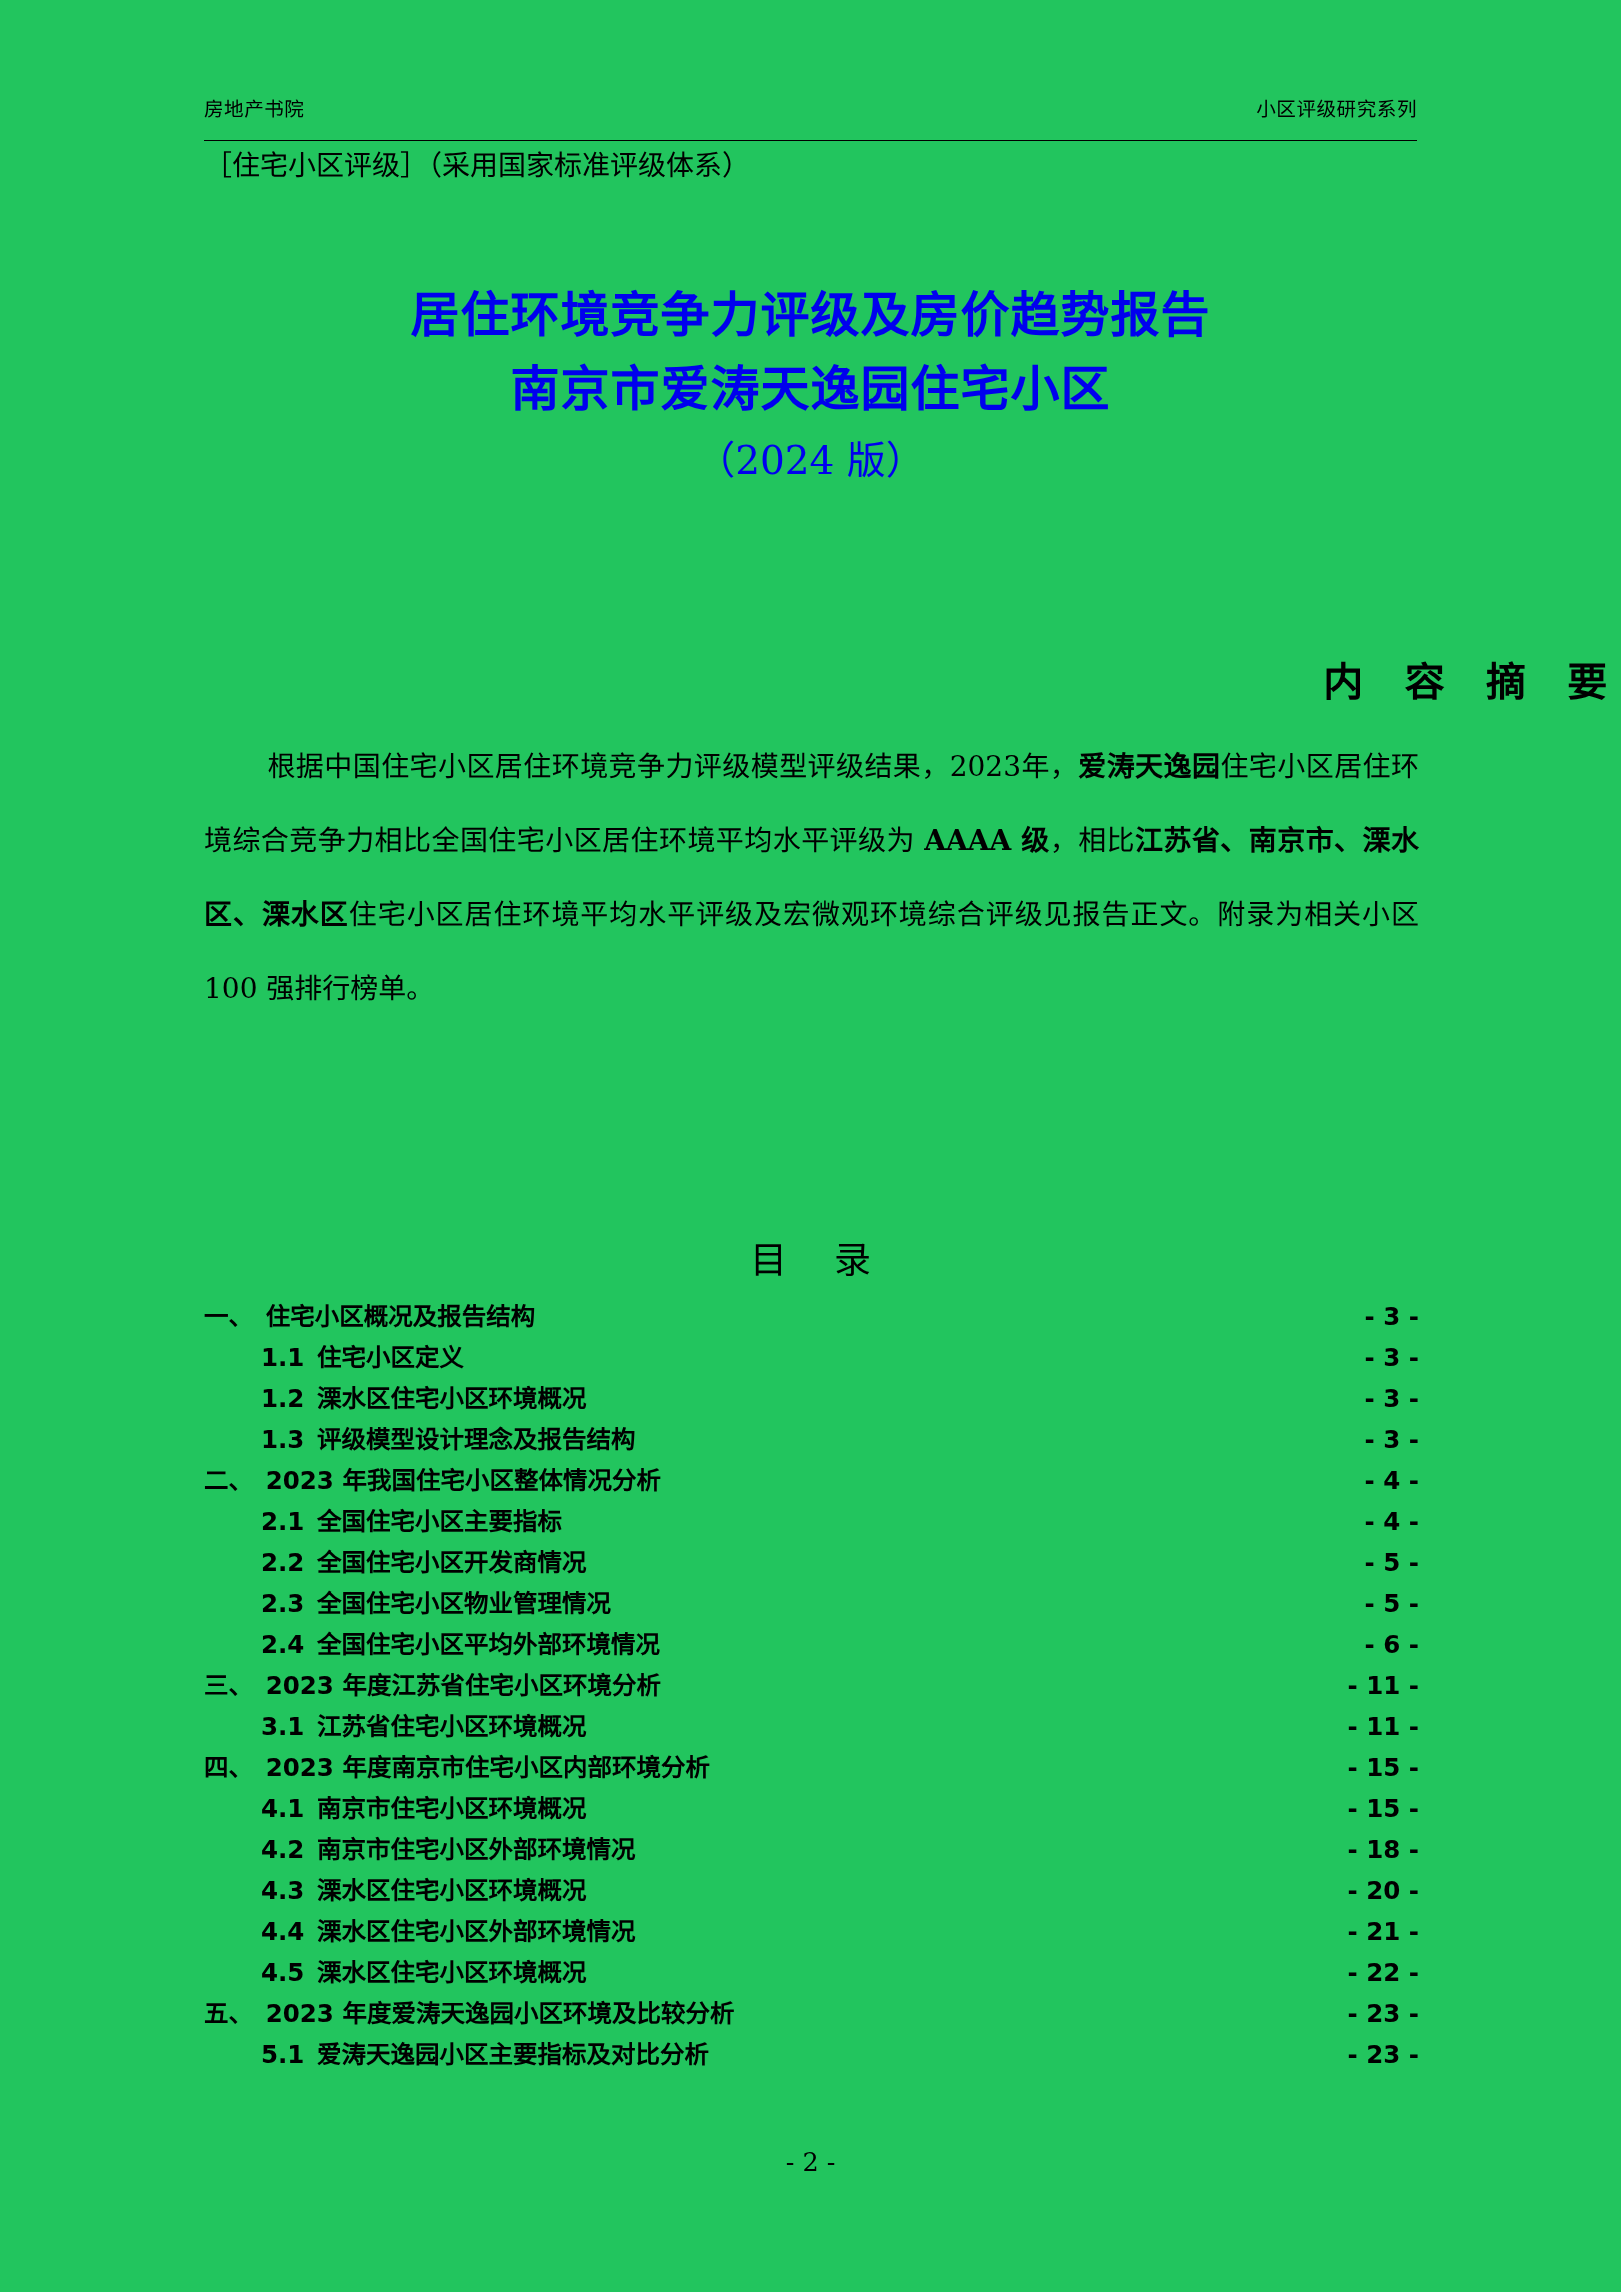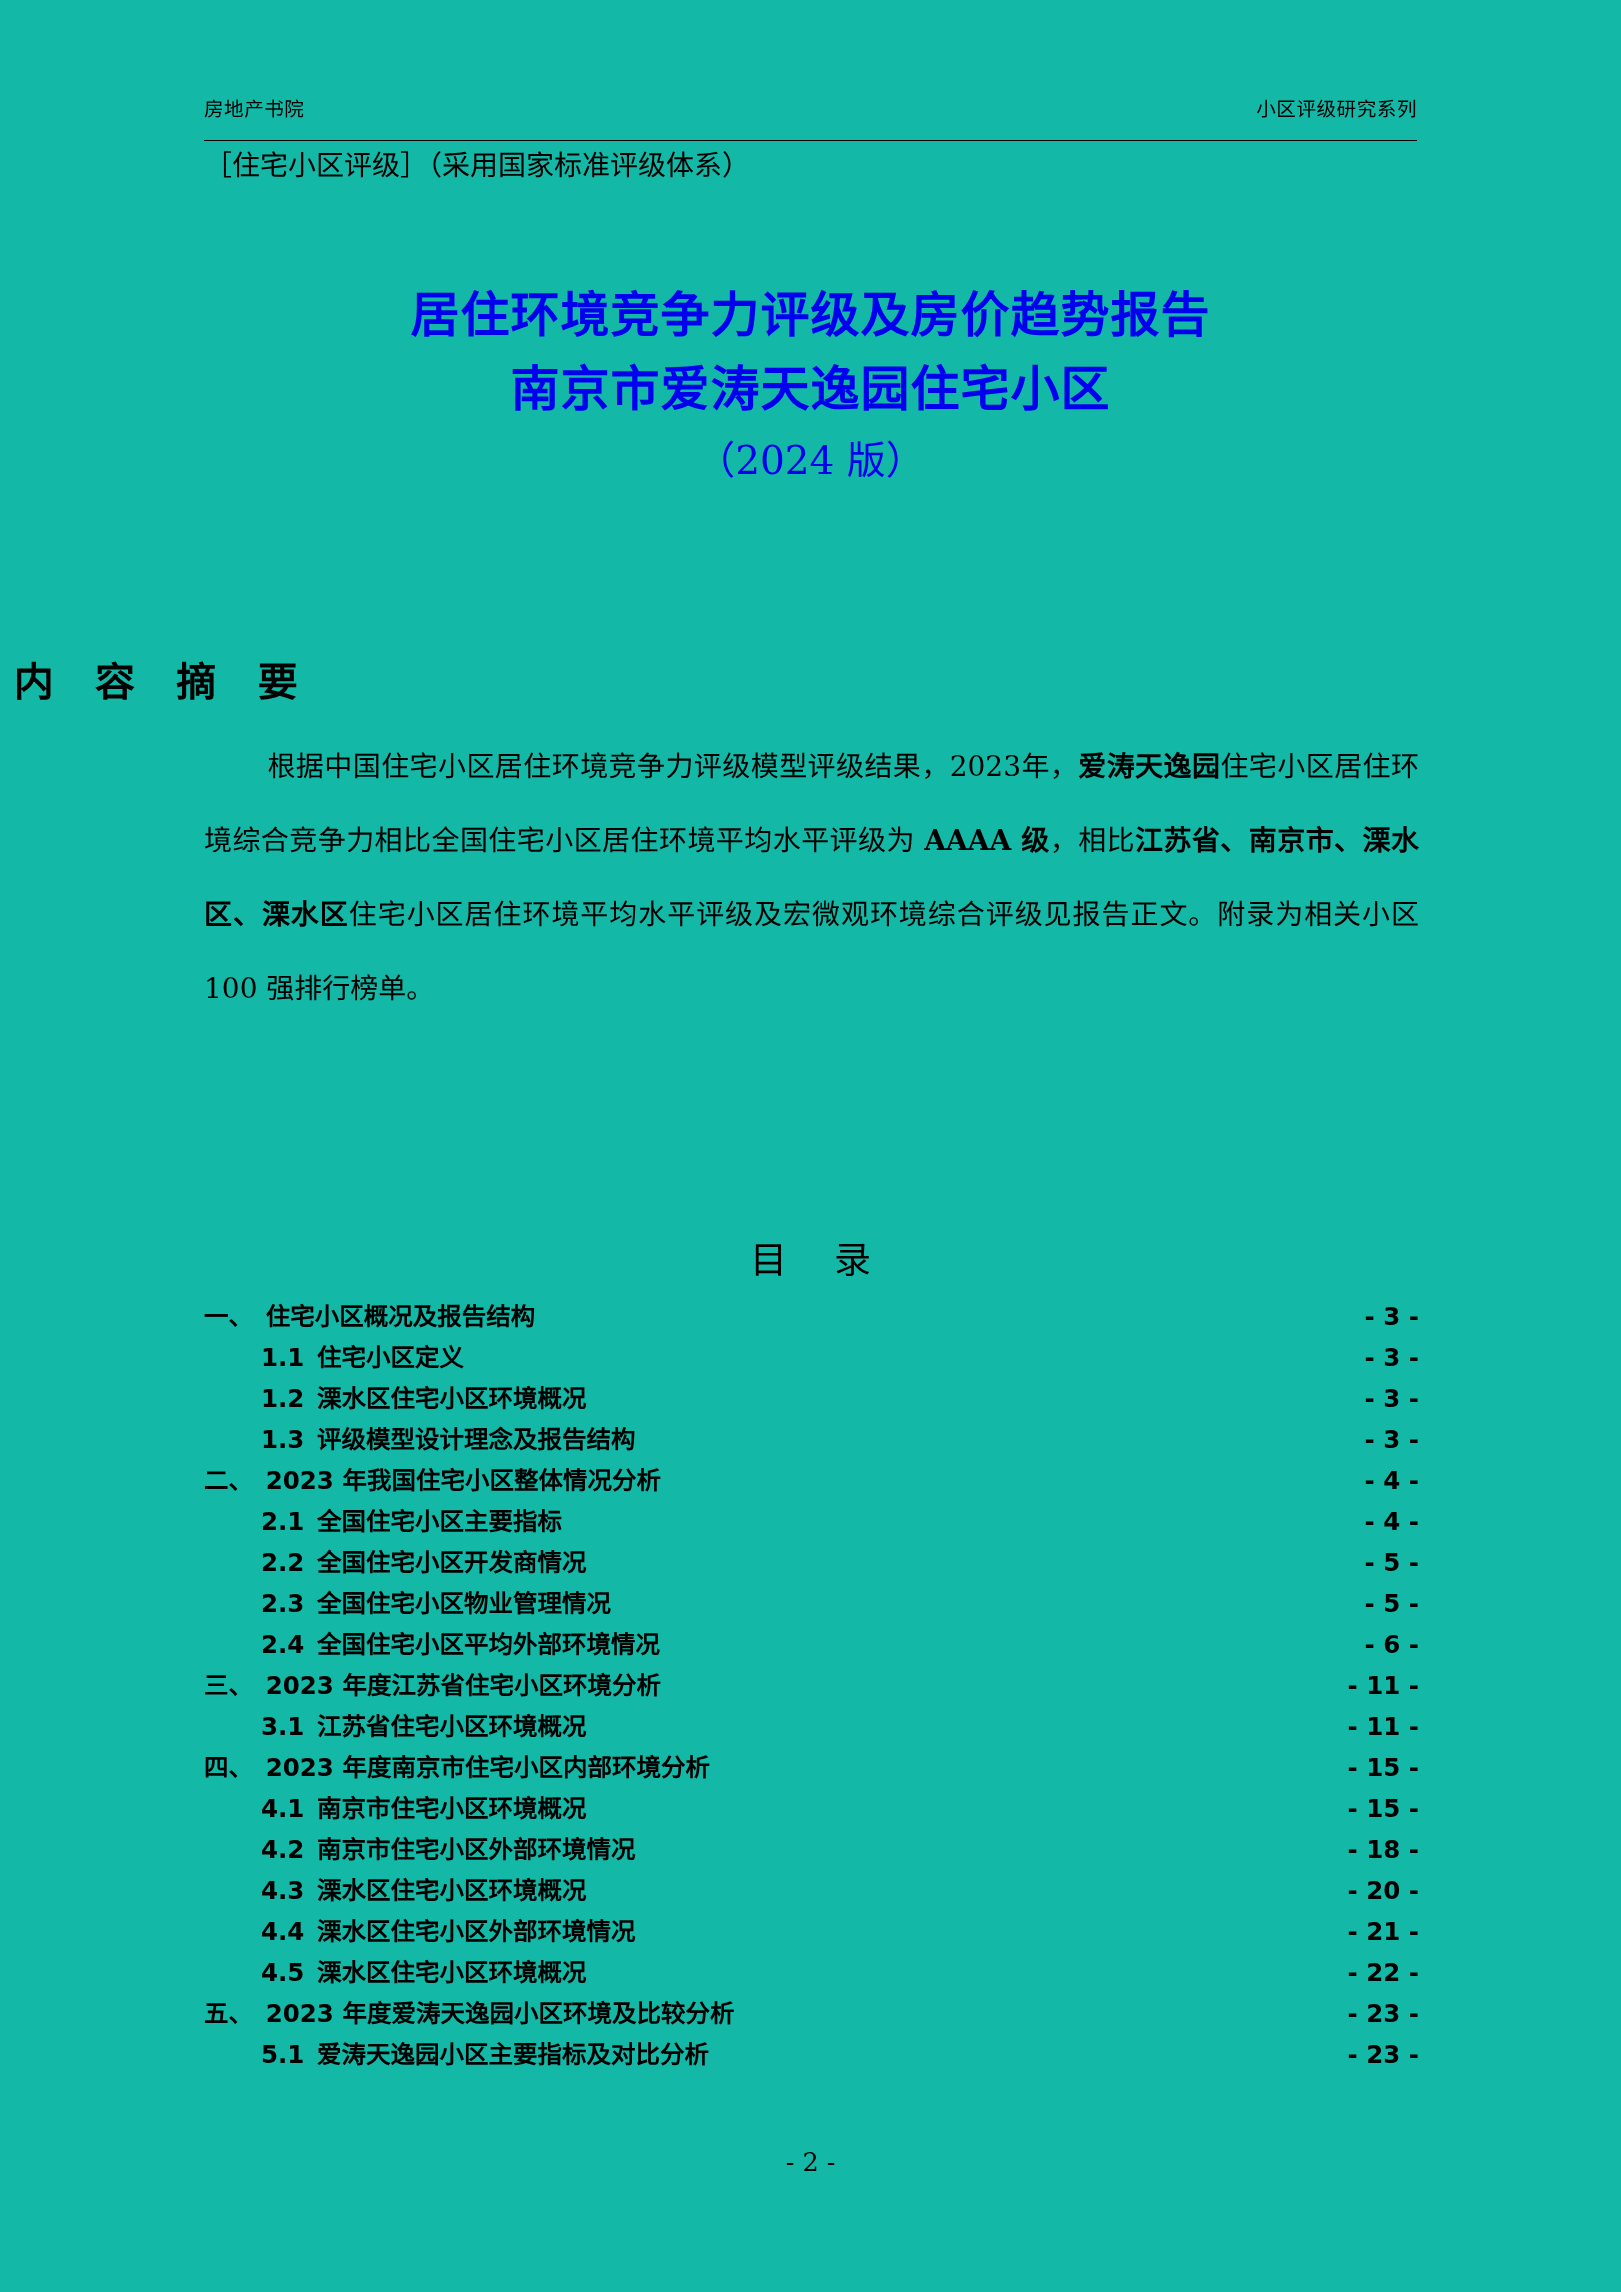--- a/index.html
+++ b/index.html
@@ -9,21 +9,21 @@
     background: #ffffff;
   }
   body {
     font-family: "DejaVu Sans", "Liberation Sans", sans-serif;
     color: #000000;
   }
   .page {
     position: relative;
     width: 1621px;
     height: 2293px;
-    background: #14b8a6;
+    background: #22c55e;
     box-sizing: border-box;
     padding: 11px;
     overflow: hidden;
   }
 
   
   .running-header {
     position: absolute;
     left: 204px;
     right: 204px;
@@ -82,21 +82,21 @@
     color: #0000ee;
     letter-spacing: 0px;
   }
 
   
   .abstract-heading {
     position: absolute;
     left: 0;
     right: 0;
     top: 650px;
-    text-align: left;
+    text-align: right;
     font-family: "DejaVu Sans", "Liberation Sans", sans-serif;
     font-weight: bold;
     font-size: 40px;
     letter-spacing: 13.7px;
     text-indent: 13.7px;
     color: #000;
   }
   .abstract-body {
     position: absolute;
     left: 204px;

